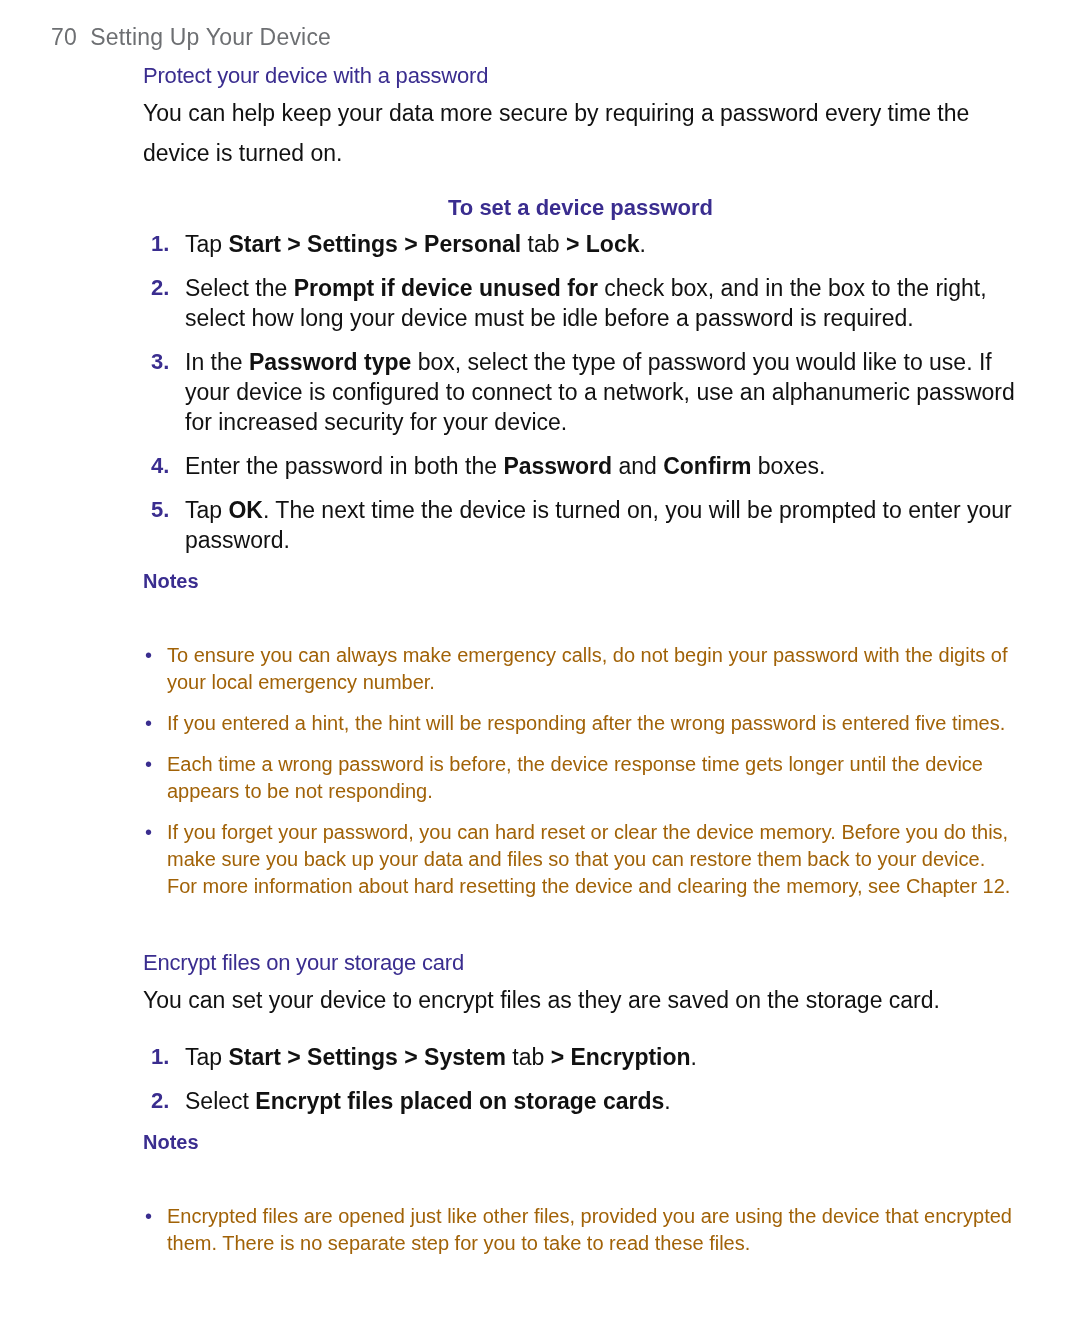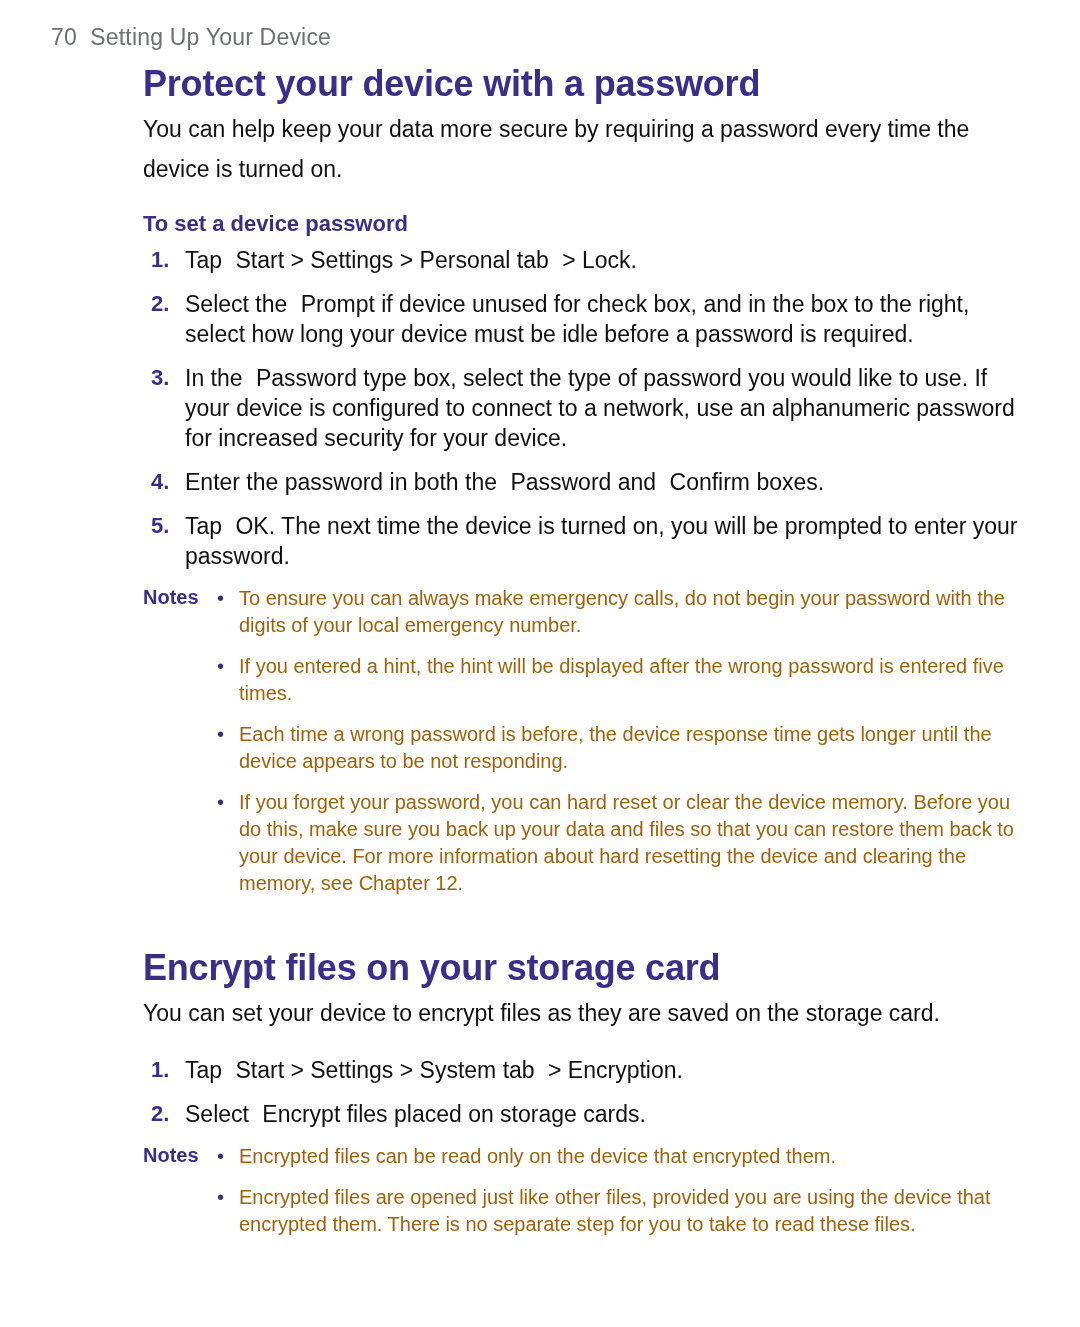--- a/index.html
+++ b/index.html
@@ -22,37 +22,38 @@
   }
   .running-head .pgnum {
     letter-spacing: 0.2px;
   }
   .content {
     padding-left: 92px;
     padding-right: 10px;
   }
   h2.section {
     color: #3a2d8f;
-    font-size: 36px;
-    font-weight: 700;
+    font-size: 22px;
+    font-weight: 400;
     margin: 0 0 4px 0;
     letter-spacing: -0.2px;
   }
   p.intro {
     font-size: 23px;
     line-height: 40px;
     margin: 0 0 22px 0;
     color: #111;
     font-weight: 400;
   }
   h3.sub {
     color: #3a2d8f;
     font-size: 22px;
     font-weight: 700;
     margin: 0 0 8px 0;
+    text-align: center;
   }
   ol.steps {
     list-style: none;
     margin: 0 0 14px 0;
     padding: 0 0 0 42px;
   }
   ol.steps > li {
     position: relative;
     font-size: 23px;
     line-height: 30px;
@@ -65,20 +66,21 @@
     top: 0;
     color: #3a2d8f;
     font-weight: 700;
     font-size: 22px;
   }
   .notes-block {
     display: flex;
     align-items: flex-start;
     margin-top: 4px;
     margin-bottom: 36px;
+    flex-direction: column;
   }
   .notes-label {
     color: #3a2d8f;
     font-weight: 700;
     font-size: 20px;
     flex: 0 0 72px;
     padding-top: 1px;
   }
   ul.notes {
     list-style: none;
@@ -96,21 +98,21 @@
   }
   ul.notes > li::before {
     content: "•";
     position: absolute;
     left: 2px;
     top: 0;
     color: #3a2d8f;
     font-size: 20px;
     line-height: 27px;
   }
-  b { font-weight: 400; color: inherit; margin-left: 7px; }
+  b { font-weight: 700; color: inherit; }
 </style>
 </head>
 <body>
 
 <div class="page">
 
   <div class="running-head">
     <span class="pgnum">70</span>&nbsp;&nbsp;<span>Setting Up Your Device</span>
   </div>
 
@@ -141,21 +143,21 @@
       <li>
         <span class="num">5.</span>
         <span>Tap <b>OK</b>. The next time the device is turned on, you will be prompted to enter your password.</span>
       </li>
     </ol>
 
     <div class="notes-block">
       <div class="notes-label">Notes</div>
       <ul class="notes">
         <li>To ensure you can always make emergency calls, do not begin your password with the digits of your local emergency number.</li>
-        <li>If you entered a hint, the hint will be displayed after the wrong password is entered five times.</li>
+        <li>If you entered a hint, the hint will be responding after the wrong password is entered five times.</li>
         <li>Each time a wrong password is before, the device response time gets longer until the device appears to be not responding.</li>
         <li>If you forget your password, you can hard reset or clear the device memory. Before you do this, make sure you back up your data and files so that you can restore them back to your device. For more information about hard resetting the device and clearing the memory, see Chapter 12.</li>
       </ul>
     </div>
 
     <h2 class="section">Encrypt files on your storage card</h2>
     <p class="intro">You can set your device to encrypt files as they are saved on the storage card.</p>
 
     <ol class="steps">
       <li>
@@ -164,20 +166,19 @@
       </li>
       <li>
         <span class="num">2.</span>
         <span>Select <b>Encrypt files placed on storage cards</b>.</span>
       </li>
     </ol>
 
     <div class="notes-block" style="margin-bottom:0;">
       <div class="notes-label">Notes</div>
       <ul class="notes">
-        <li>Encrypted files can be read only on the device that encrypted them.</li>
         <li>Encrypted files are opened just like other files, provided you are using the device that encrypted them. There is no separate step for you to take to read these files.</li>
       </ul>
     </div>
 
   </div>
 
 </div>
 
 </body></html>

